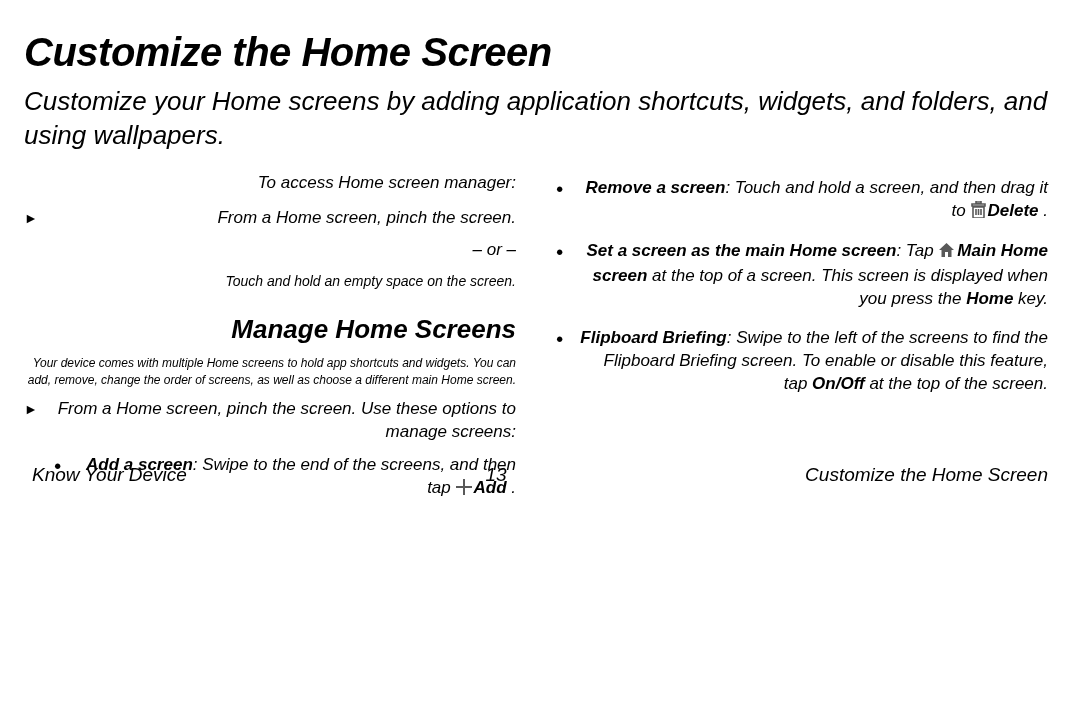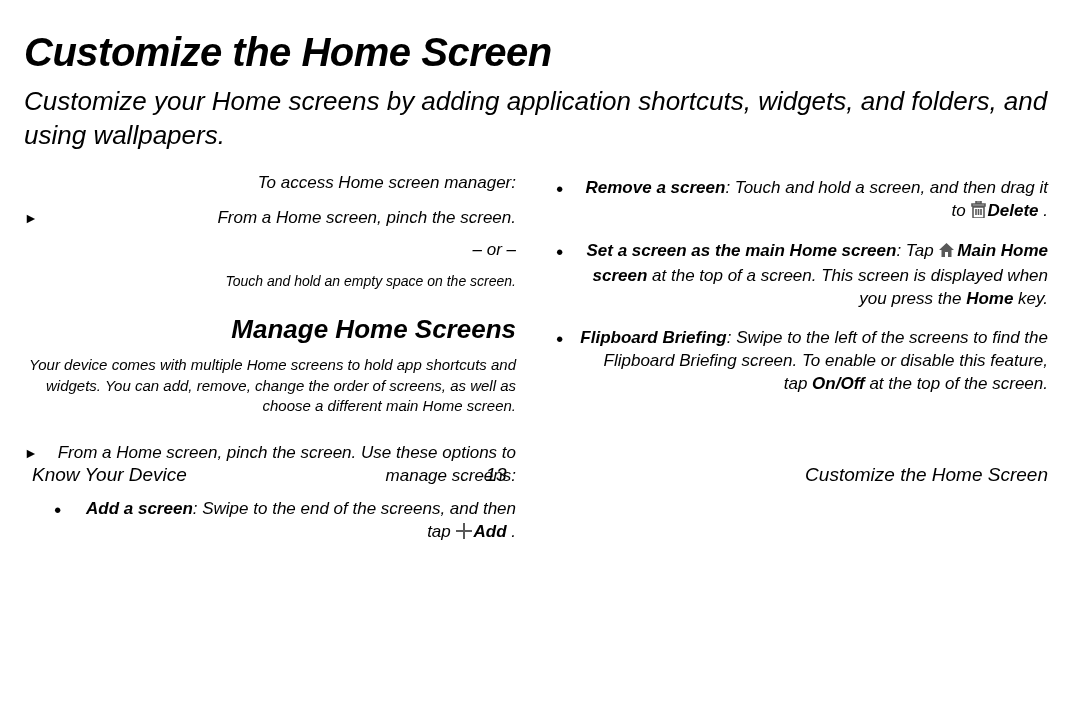--- a/index.html
+++ b/index.html
@@ -79,23 +79,23 @@
     margin-bottom: 24px;
   }
 
   h2.section-title {
     font-size: 26px;
     font-weight: 700;
     margin: 8px 0 10px 0;
   }
 
   .section-para {
-    font-size: 15px;
-    line-height: 1.35;
-    margin: 0 0 26px 0;
+    font-size: 12px;
+    line-height: 1.35;
+    margin: 0 0 10px 0;
   }
 
   ul.bullets {
     list-style: none;
     padding: 0 0 0 30px;
     margin: 4px 0 0 0;
   }
   ul.bullets > li {
     position: relative;
     padding-left: 22px;

